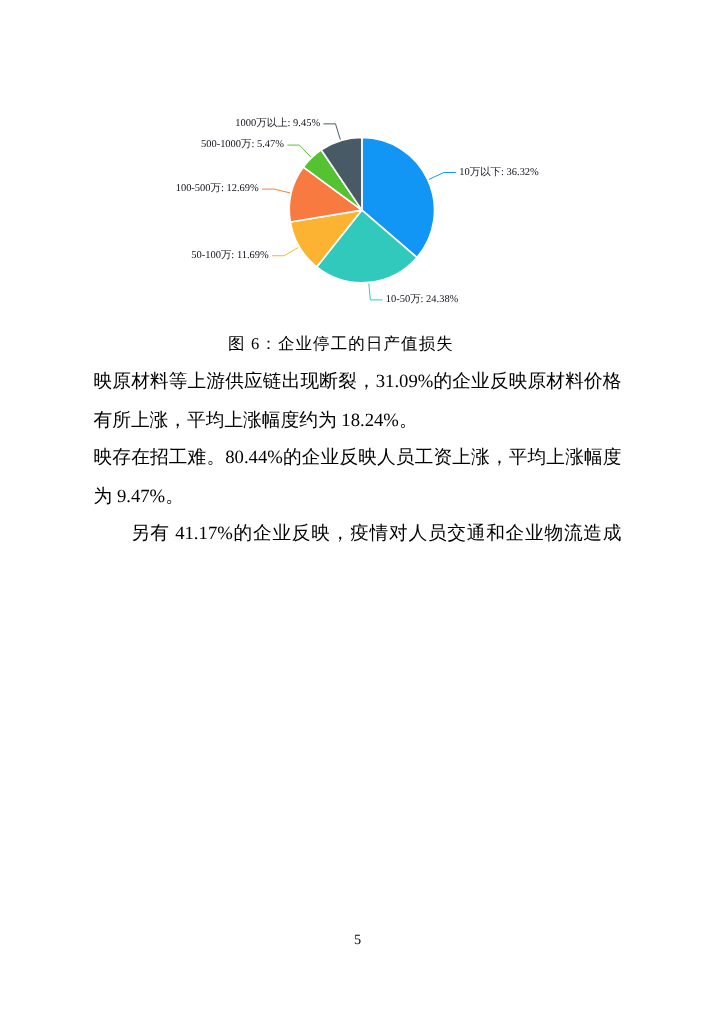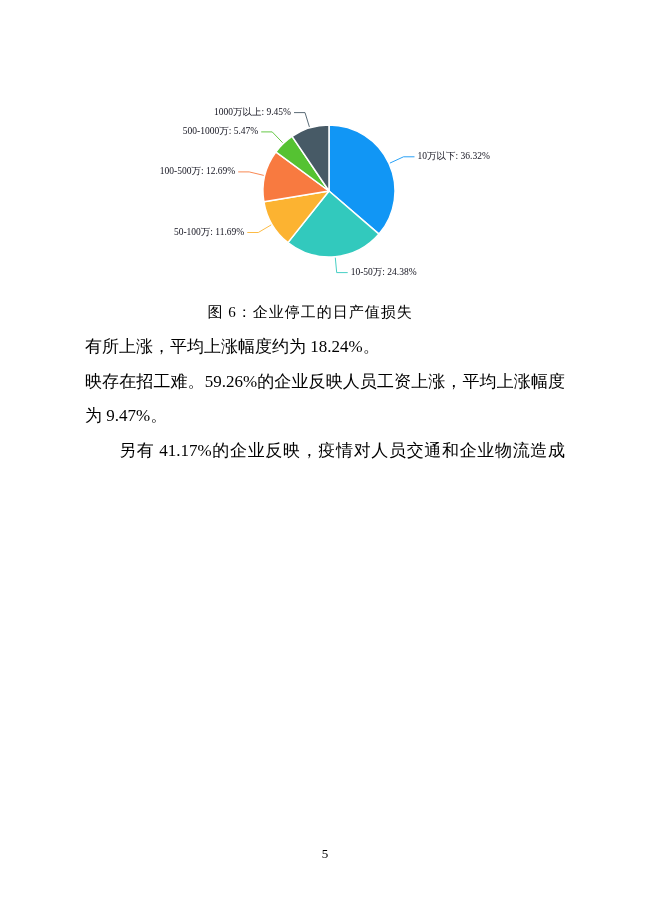--- a/index.html
+++ b/index.html
@@ -87,23 +87,24 @@
         <text x="143.2" y="46.9" text-anchor="end" dominant-baseline="middle" class="pie-label">500-1000万: 5.47%</text>
         <path d="M 214 106 L 177.07 51.30 A 66 66 0 0 1 214.00 40.00 Z" fill="#475a66" stroke="#ffffff" stroke-width="1.5" stroke-linejoin="round"></path>
         <polyline points="194.4,41.9 190.0,27.6 179.0,27.6" fill="none" stroke="#475a66" stroke-width="0.9"></polyline>
         <text x="176.0" y="27.6" text-anchor="end" dominant-baseline="middle" class="pie-label">1000万以上: 9.45%</text>
       </svg>
   </div>
 
   <div class="figure-caption">图 6：企业停工的日产值损失</div>
 
   <div class="text-block">
+    <div class="body-line just">映原材料等上游供应链出现断裂，31.09%的企业反映原材料价格</div>
     <div class="body-line">有所上涨，平均上涨幅度约为 18.24%。</div>
 
-    <div class="body-line just">映存在招工难。59.26%的企业反映人员工资上涨，平均上涨幅度</div>
+    <div class="body-line just">映存在招工难。80.44%的企业反映人员工资上涨，平均上涨幅度</div>
     <div class="body-line">为 9.47%。</div>
 
     <div class="body-line just indent">另有 41.17%的企业反映，疫情对人员交通和企业物流造成</div>
   </div>
 
   <div class="page-number">5</div>
 
 </div>
 
 </body></html>

